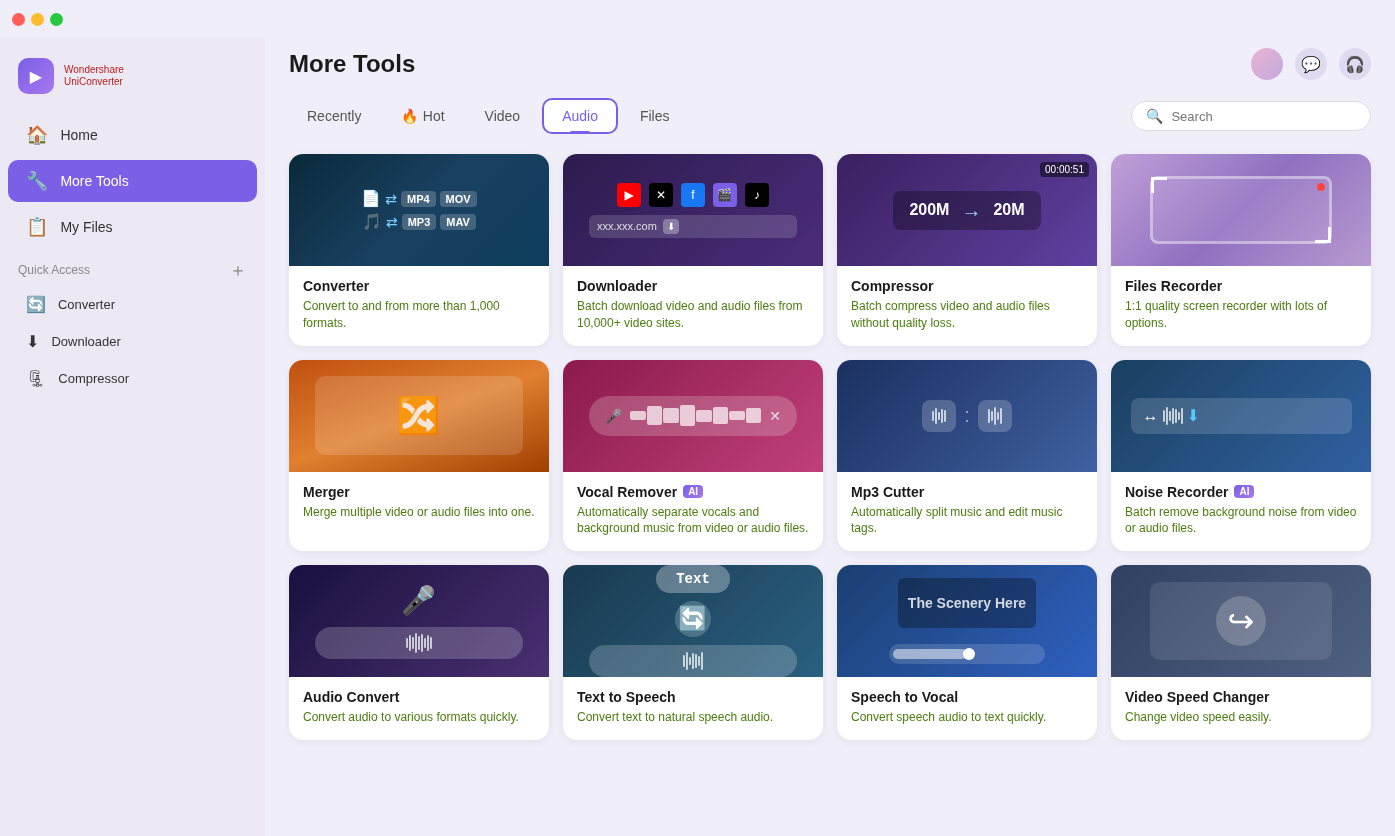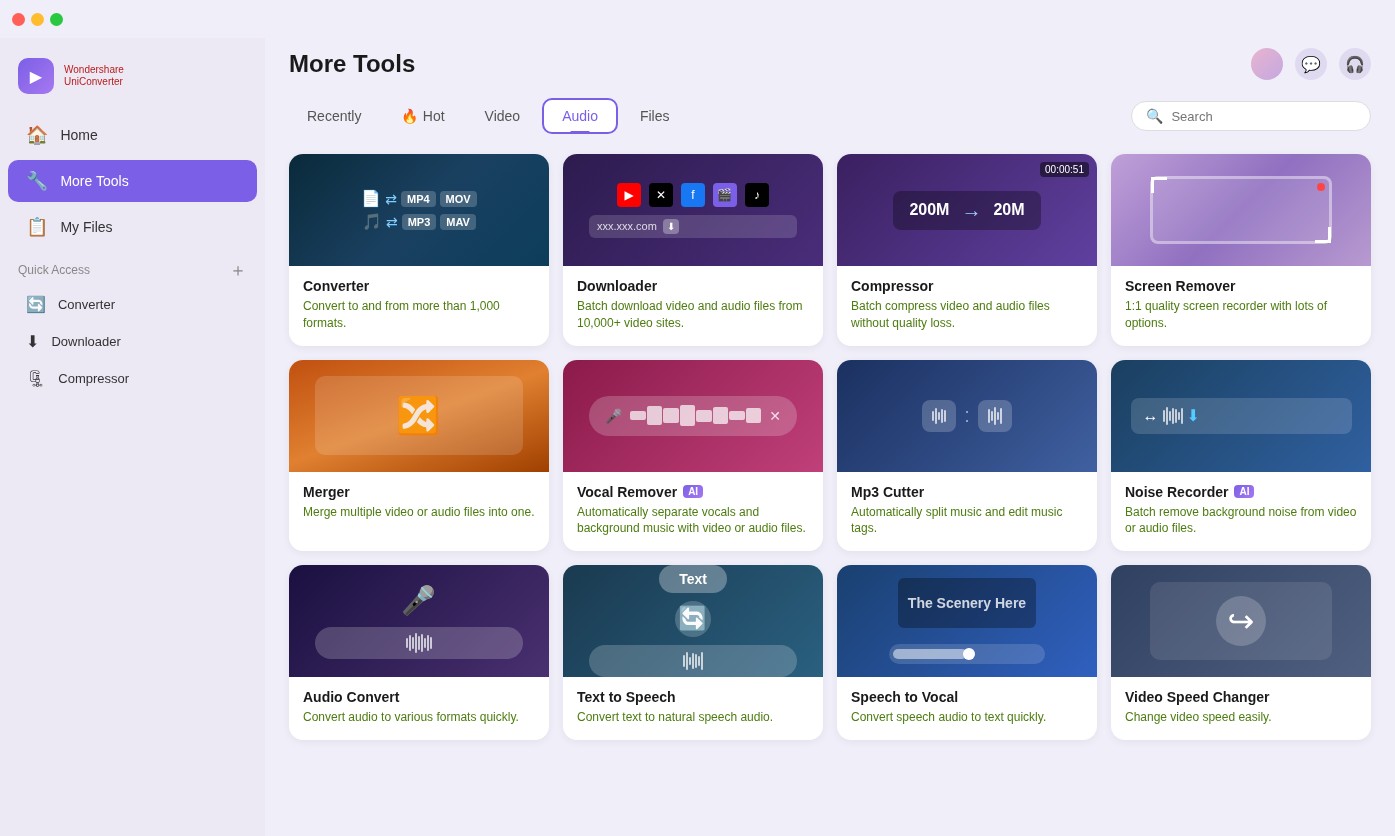--- a/index.html
+++ b/index.html
@@ -234,21 +234,21 @@
       background: rgba(255,255,255,0.2); border-radius: 20px; padding: 6px 12px;
       display: flex; align-items: center; gap: 2px; width: 80%;
     }
 
     .thumb-speech {
       background: linear-gradient(135deg, #1a3a50, #2a6080);
       display: flex; flex-direction: column; align-items: center; justify-content: center; gap: 8px;
     }
     .text-to-speech-btn {
       background: rgba(255,255,255,0.3); border-radius: 20px; padding: 6px 20px;
-      color: white; font-size: 14px; font-weight: 600;
+      color: white; font-size: 14px; font-weight: 600; font-family: Liberation Mono, monospace;
     }
 
     .thumb-text-audio {
       background: linear-gradient(135deg, #204070, #3060a0);
       display: flex; flex-direction: column; align-items: center; justify-content: center; gap: 8px;
     }
 
     .thumb-speed {
       background: linear-gradient(135deg, #3a5070, #5078a0);
       display: flex; align-items: center; justify-content: center;
@@ -404,21 +404,21 @@
 
     <div class="tool-card">
       <div class="tool-thumb thumb-recorder">
         <div class="rec-frame">
           <div class="rec-dot"></div>
           <div class="rec-corner-tl"></div>
           <div class="rec-corner-br"></div>
         </div>
       </div>
       <div class="tool-info">
-        <div class="tool-name">Screen Remover</div>
+        <div class="tool-name">Files Recorder</div>
         <div class="tool-desc">1:1 quality screen recorder with lots of options.</div>
       </div>
     </div>
 
     <div class="tool-card">
       <div class="tool-thumb thumb-merger" style="position:relative;">
         <div class="merger-visual">
           <span class="merge-icon">🔀</span>
         </div>
         <div class="arrow-down">↓</div>
@@ -444,21 +444,21 @@
             <div class="wave-bar" style="height:60%;"></div>
           </div>
           <span class="close-x">✕</span>
         </div>
       </div>
       <div class="tool-info">
         <div class="tool-name">
           <span>Vocal Remover</span>
           <span class="ai-badge">AI</span>
         </div>
-        <div class="tool-desc">Automatically separate vocals and background music with video or audio files.</div>
+        <div class="tool-desc">Automatically separate vocals and background music from video or audio files.</div>
       </div>
     </div>
 
     <div class="tool-card">
       <div class="tool-thumb thumb-mp3">
         <div class="waveform-split">
           <div class="wave-segment">
             <div class="mini-wave">
               <div class="mini-wave-bar" style="height:10px;"></div>
               <div class="mini-wave-bar" style="height:16px;"></div>

